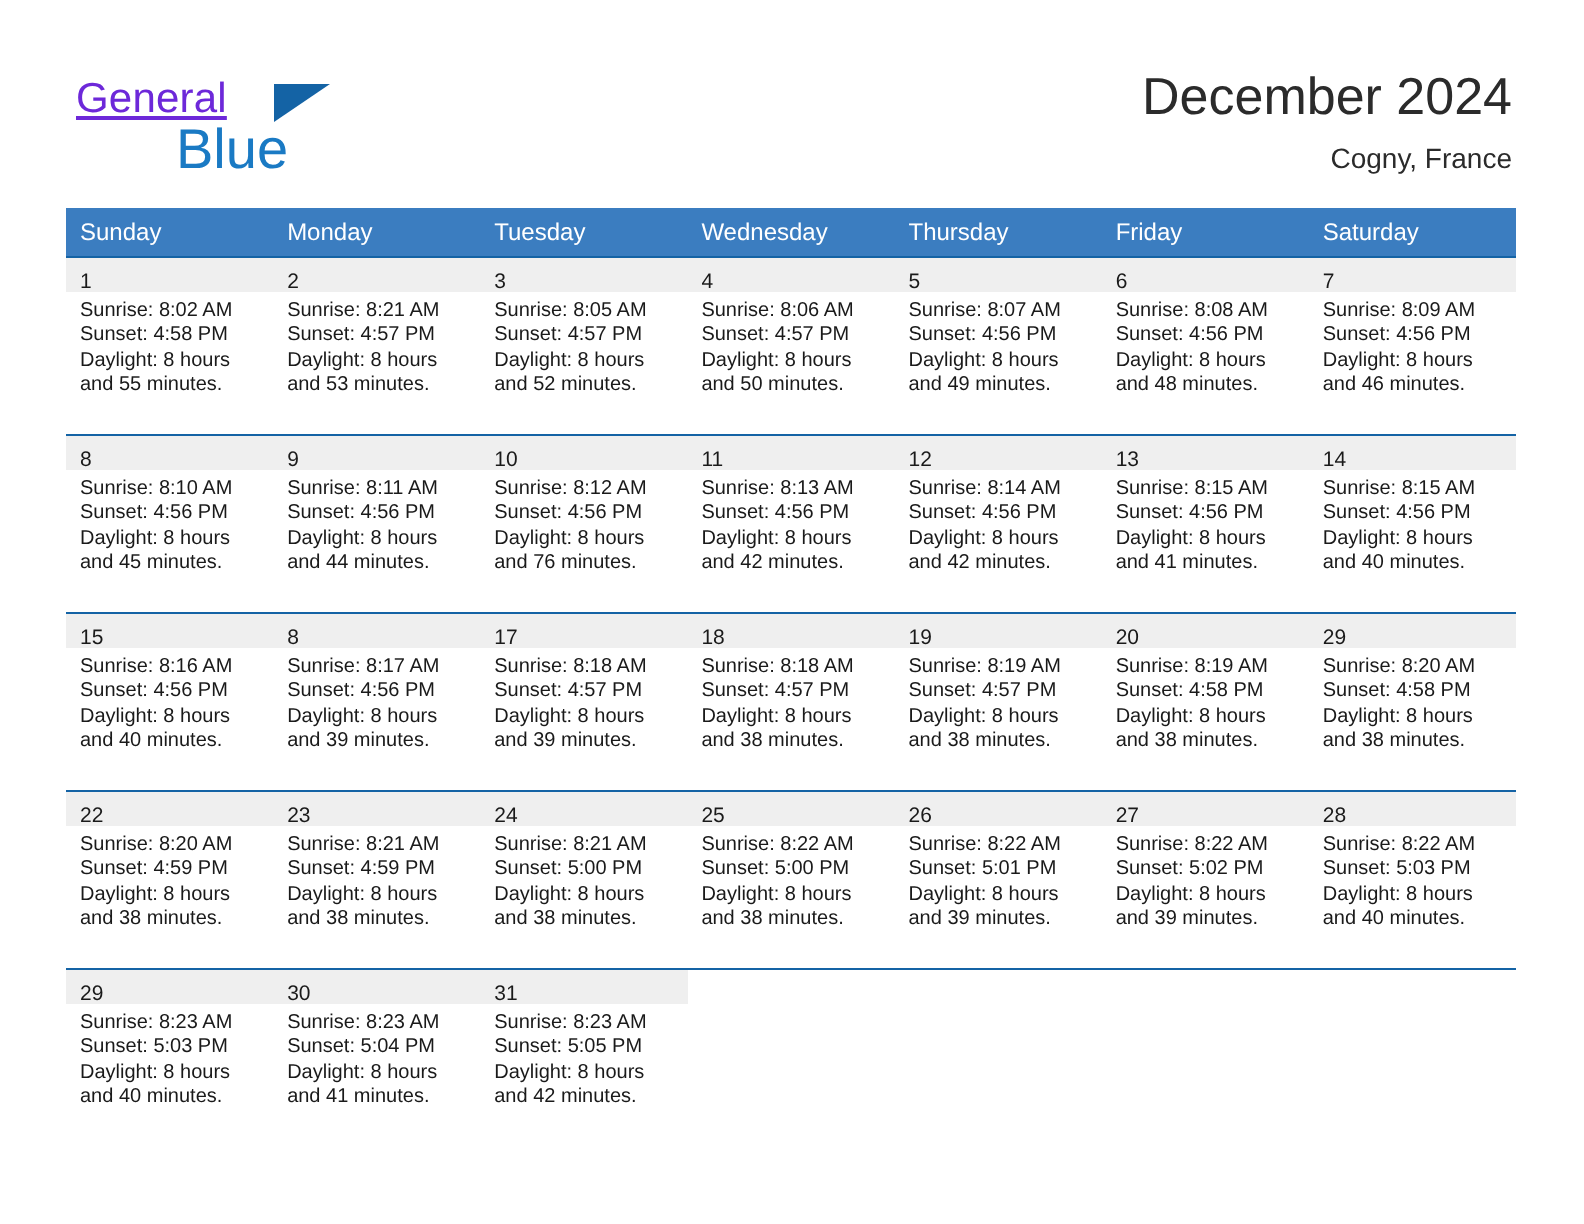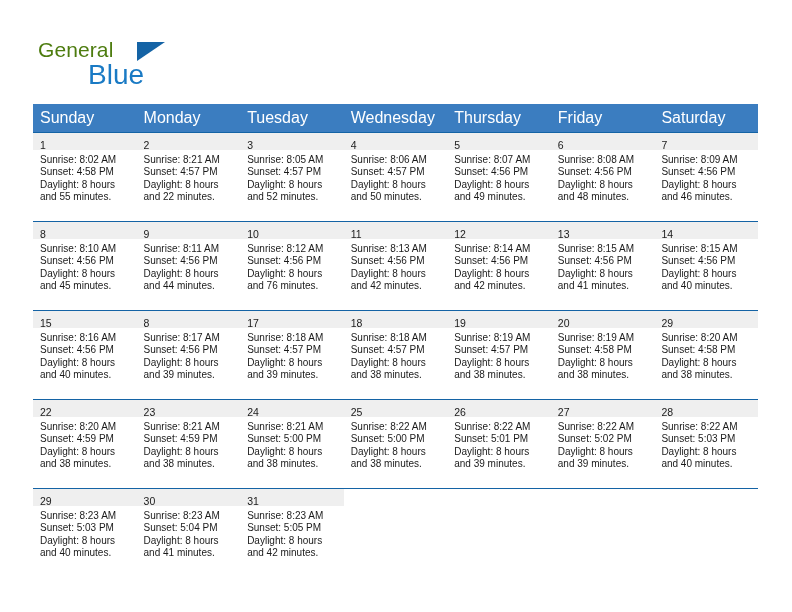--- a/index.html
+++ b/index.html
@@ -35,22 +35,23 @@
     top: 38px;
     width: 230px;
     height: 50px;
   }
   .brand-general {
     position: absolute;
     left: 0;
     top: 0;
     font-size: 21px;
     letter-spacing: 0.1px;
-    color: #4d7c0f;
+    color: #6d28d9;
     font-family: "Liberation Sans", sans-serif;
+    text-decoration: underline;
   }
   .brand-flag {
     position: absolute;
     left: 99px;
     top: 4px;
     width: 0;
     height: 0;
     border-left: 28px solid #1463a5;
     border-bottom: 19px solid transparent;
   }
@@ -88,21 +89,21 @@
     position: absolute;
     left: 33px;
     top: 104px;
     width: 725px;
     border-collapse: collapse;
     table-layout: fixed;
   }
   .calendar th {
     background: #3b7dc0;
     color: #ffffff;
-    font-size: 16px;
+    font-size: 12px;
     font-weight: normal;
     text-align: left;
     padding: 5px 0 5px 7px;
     height: 12px;
     border: none;
   }
   .calendar td {
     vertical-align: top;
     padding: 0;
     border: none;
@@ -147,20 +148,24 @@
 <div class="page">
 
   <div class="header">
 
     <div class="brand">
       <span class="brand-general">General</span>
       <span class="brand-flag"></span>
       <span class="brand-blue">Blue</span>
     </div>
 
+    <div class="title-block">
+      <div class="cal-title">December 2024</div>
+      <div class="cal-subtitle">Cogny, France</div>
+    </div>
 
   </div>
 
   <table class="calendar">
     <thead>
       <tr>
         <th>Sunday</th>
         <th>Monday</th>
         <th>Tuesday</th>
         <th>Wednesday</th>
@@ -183,21 +188,21 @@
               </div>
             </div>
           </td>
           <td>
             <div class="daycell">
               <div class="daynum-bar"><span class="daynum">2</span></div>
               <div class="details">
                 <div>Sunrise: 8:21 AM</div>
                 <div>Sunset: 4:57 PM</div>
                 <div>Daylight: 8 hours</div>
-                <div>and 22 minutes.</div>
+                <div>and 53 minutes.</div>
               </div>
             </div>
           </td>
           <td>
             <div class="daycell">
               <div class="daynum-bar"><span class="daynum">3</span></div>
               <div class="details">
                 <div>Sunrise: 8:05 AM</div>
                 <div>Sunset: 4:57 PM</div>
                 <div>Daylight: 8 hours</div>

